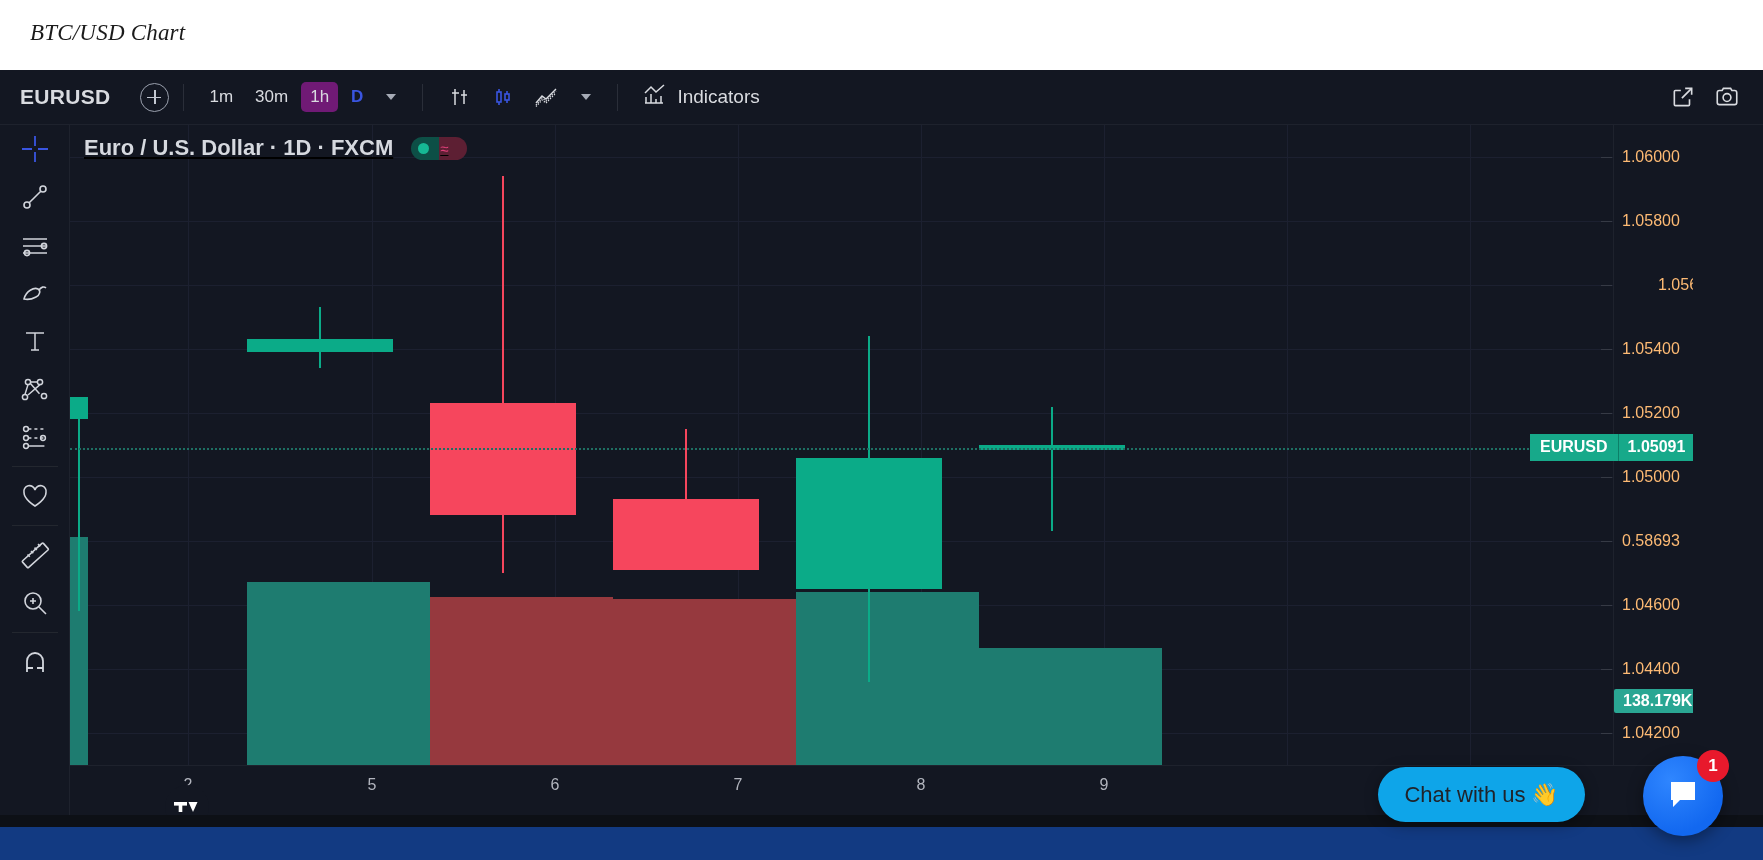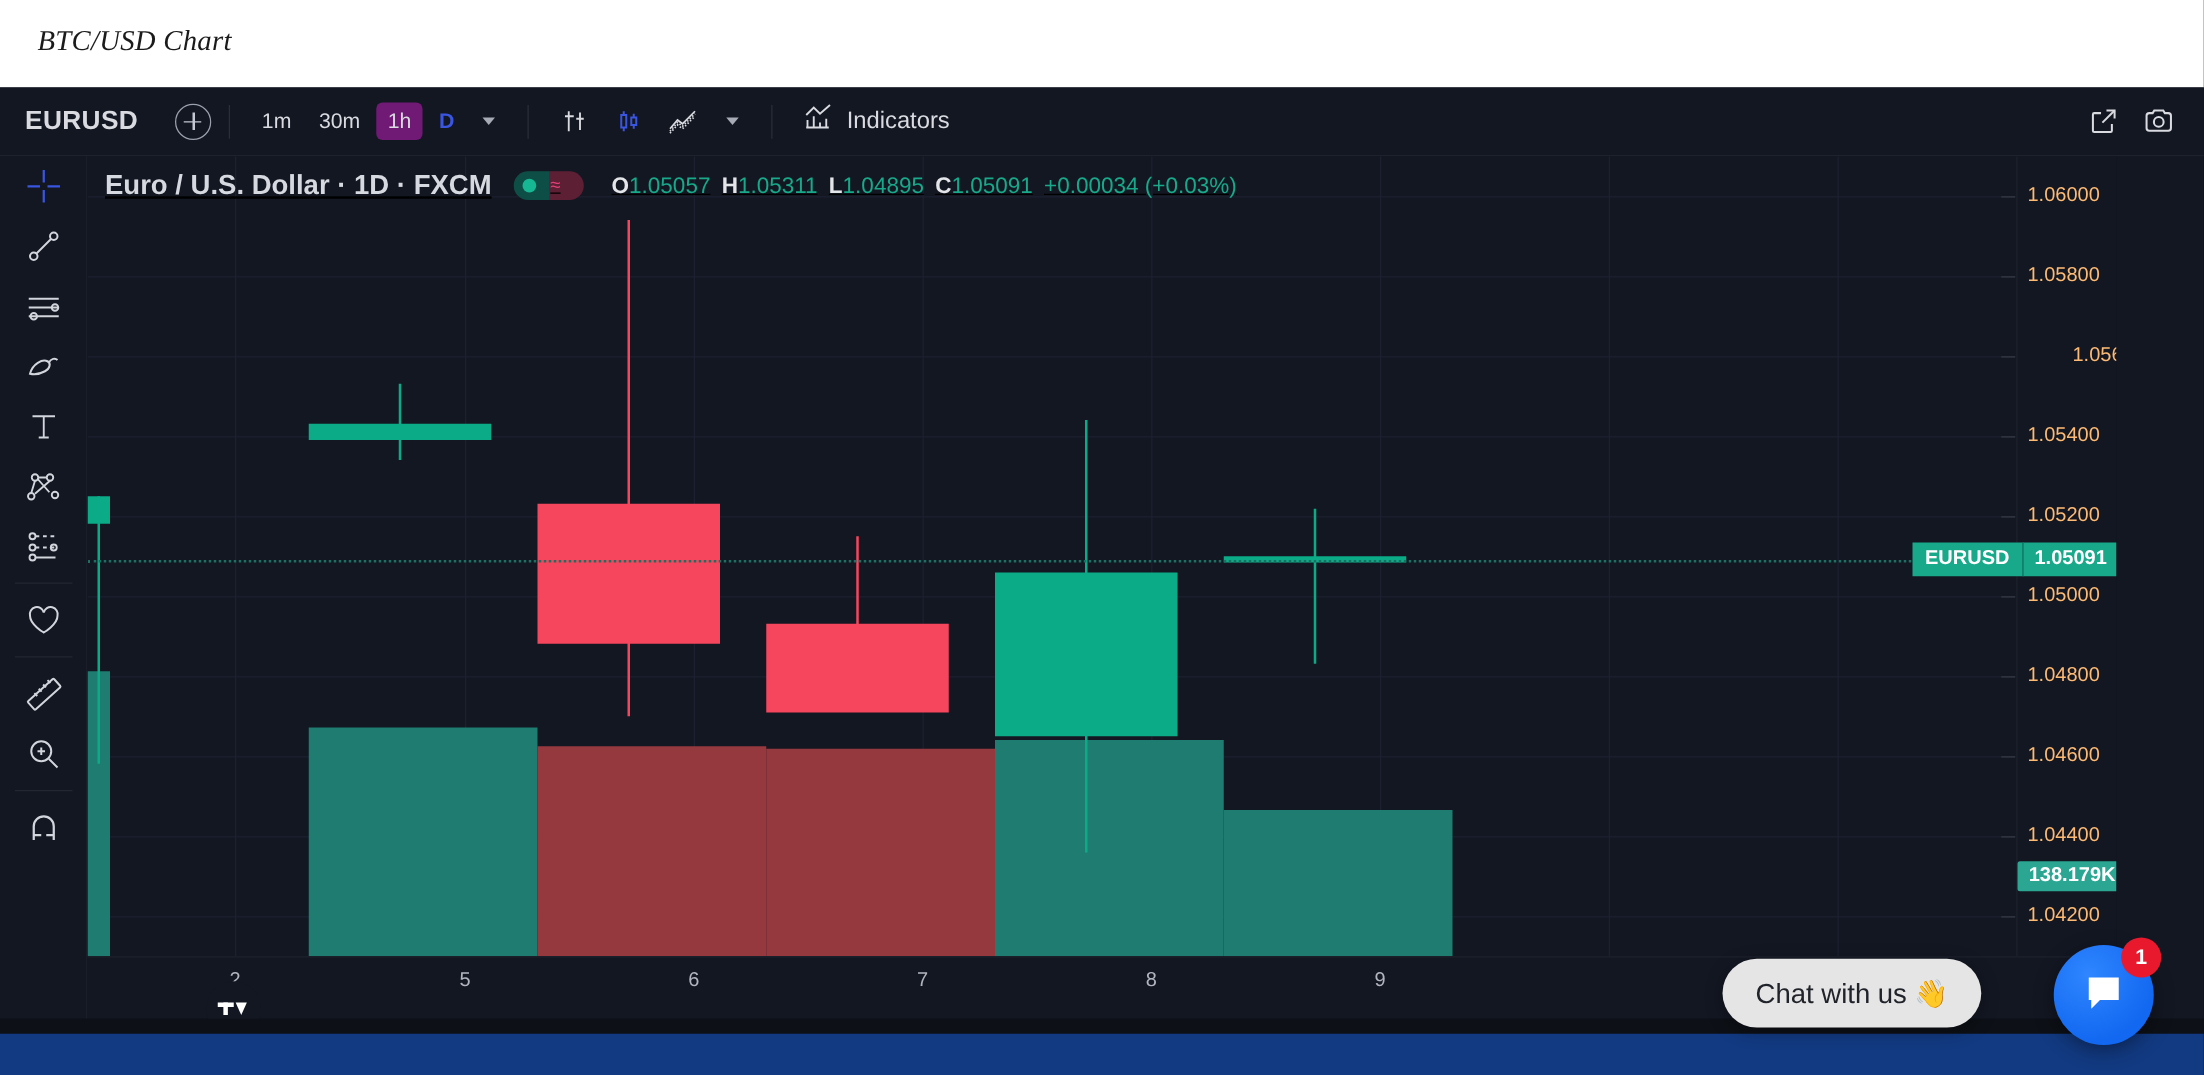--- a/index.html
+++ b/index.html
@@ -146,21 +146,21 @@
   
   .tv-logo{
     position:absolute; left:95px; top:660px; width:44px;height:44px;border-radius:50%;
     background:#131722; display:flex; align-items:center; justify-content:center;
     z-index:7; cursor:pointer;
   }
 
   
   .chat-bubble{
     position:absolute; right:178px; bottom:38px; height:55px;
-    background:#e5e5e5; border-radius:28px; display:flex; align-items:center;
+    background:#0ea5e9; border-radius:28px; display:flex; align-items:center;
     padding:0 26px; box-shadow:0 3px 14px rgba(0,0,0,.35); z-index:30; cursor:pointer;
   }
   .chat-bubble-text{ font-size:22px; color:#20232a; }
   .chat-fab{
     position:absolute; right:40px; bottom:24px; width:80px;height:80px;border-radius:50%;
     background:radial-gradient(circle at 35% 30%, #2f86ff, #1268f0 70%);
     display:flex;align-items:center;justify-content:center; z-index:30;
     box-shadow:0 4px 16px rgba(0,0,0,.4); cursor:pointer;
   }
   .chat-badge{
@@ -394,23 +394,20 @@
         <div class="price-dotted" style="top: 322.88px;"></div>
       </div>
 
     <div class="legend">
       <div class="legend-row1">
         <div class="legend-title">Euro / U.S. Dollar · 1D · FXCM</div>
         <div class="legend-pill">
           <span class="pill-dot"></span>
           <span class="pill-wave">≈</span>
         </div>
-        <div class="ohlc">
-          <span class="lbl">O</span><span class="val">1.05057</span><span class="sp"></span><span class="lbl">H</span><span class="val">1.05311</span><span class="sp"></span><span class="lbl">L</span><span class="val">1.04895</span><span class="sp"></span><span class="lbl">C</span><span class="val">1.05091</span><span class="sp"></span><span class="val">+0.00034 (+0.03%)</span>
-        </div>
       </div>
     </div>
 
     <div class="tv-logo">
       <svg width="26" height="16" viewBox="0 0 26 16">
         <rect x="0" y="3" width="13" height="3.6" fill="#fff"></rect>
         <rect x="4.7" y="3" width="3.6" height="10" fill="#fff"></rect>
         <path d="M14.5 3 L19 13 L23.5 3 Z" fill="#fff"></path>
       </svg>
     </div>
@@ -421,21 +418,21 @@
         <div class="pa-label" style="top: 87px;">1.05800</div>
         <div class="pa-tick" style="top: 96px;"></div>
         <div class="pa-label" style="top: 151px; margin-left: 36px;">1.05600</div>
         <div class="pa-tick" style="top: 160px;"></div>
         <div class="pa-label" style="top: 215px;">1.05400</div>
         <div class="pa-tick" style="top: 224px;"></div>
         <div class="pa-label" style="top: 279px;">1.05200</div>
         <div class="pa-tick" style="top: 288px;"></div>
         <div class="pa-label" style="top: 343px;">1.05000</div>
         <div class="pa-tick" style="top: 352px;"></div>
-        <div class="pa-label" style="top: 407px;">1.04800</div>
+        <div class="pa-label" style="top: 407px;">0.58693</div>
         <div class="pa-tick" style="top: 416px;"></div>
         <div class="pa-label" style="top: 471px;">1.04600</div>
         <div class="pa-tick" style="top: 480px;"></div>
         <div class="pa-label" style="top: 535px;">1.04400</div>
         <div class="pa-tick" style="top: 544px;"></div>
         <div class="pa-label" style="top: 599px;">1.04200</div>
         <div class="pa-tick" style="top: 608px;"></div>
         <div class="badge-price" style="top: 308.88px;">
           <span class="b1">EURUSD</span>
           <span class="b2">1.05091</span>

